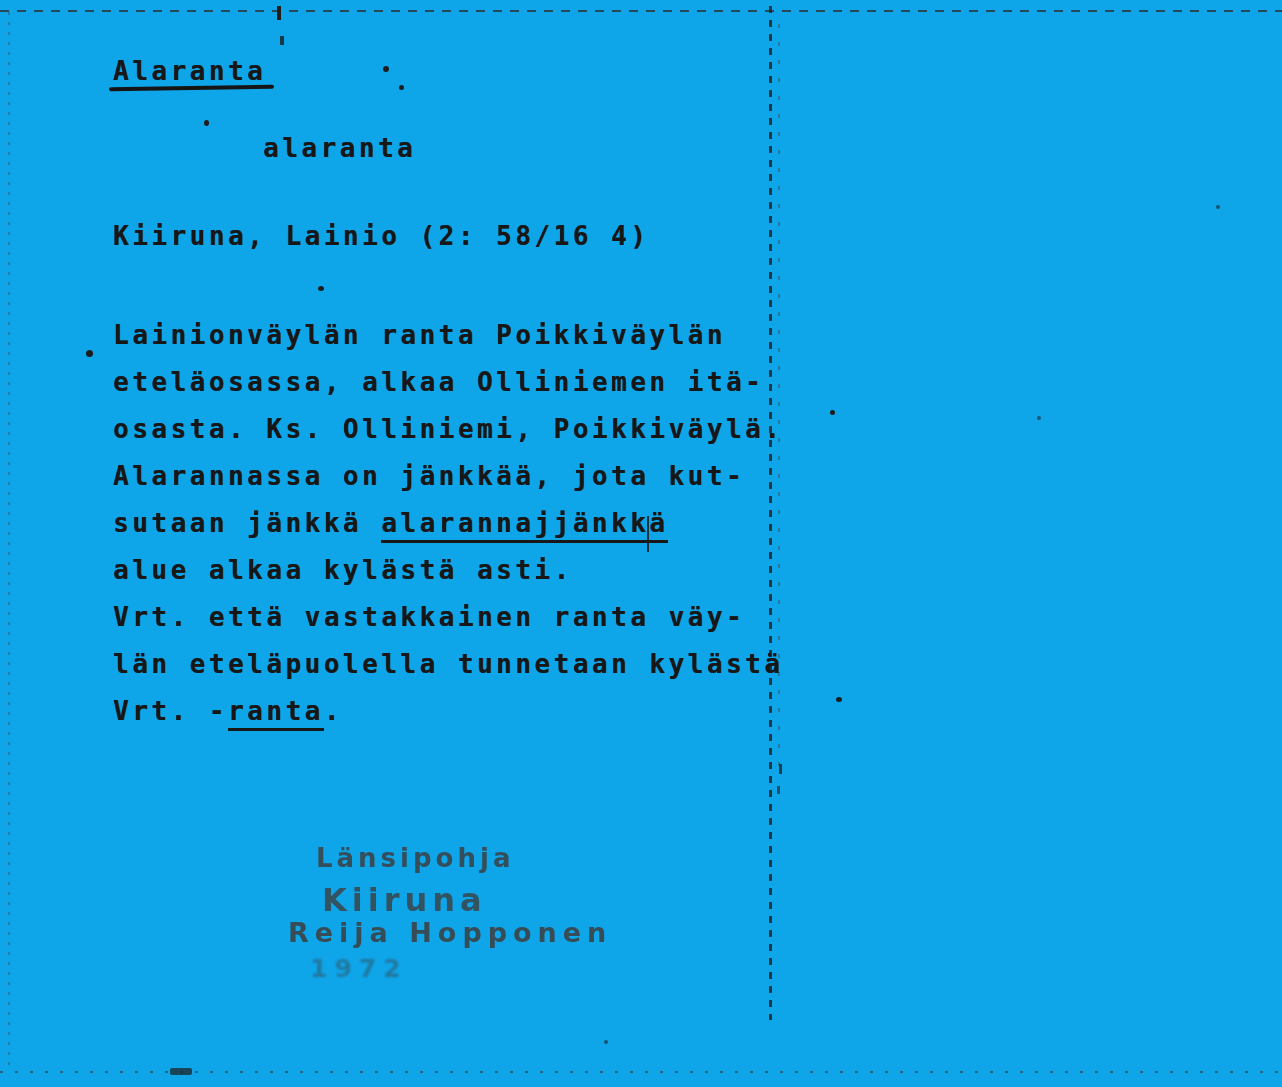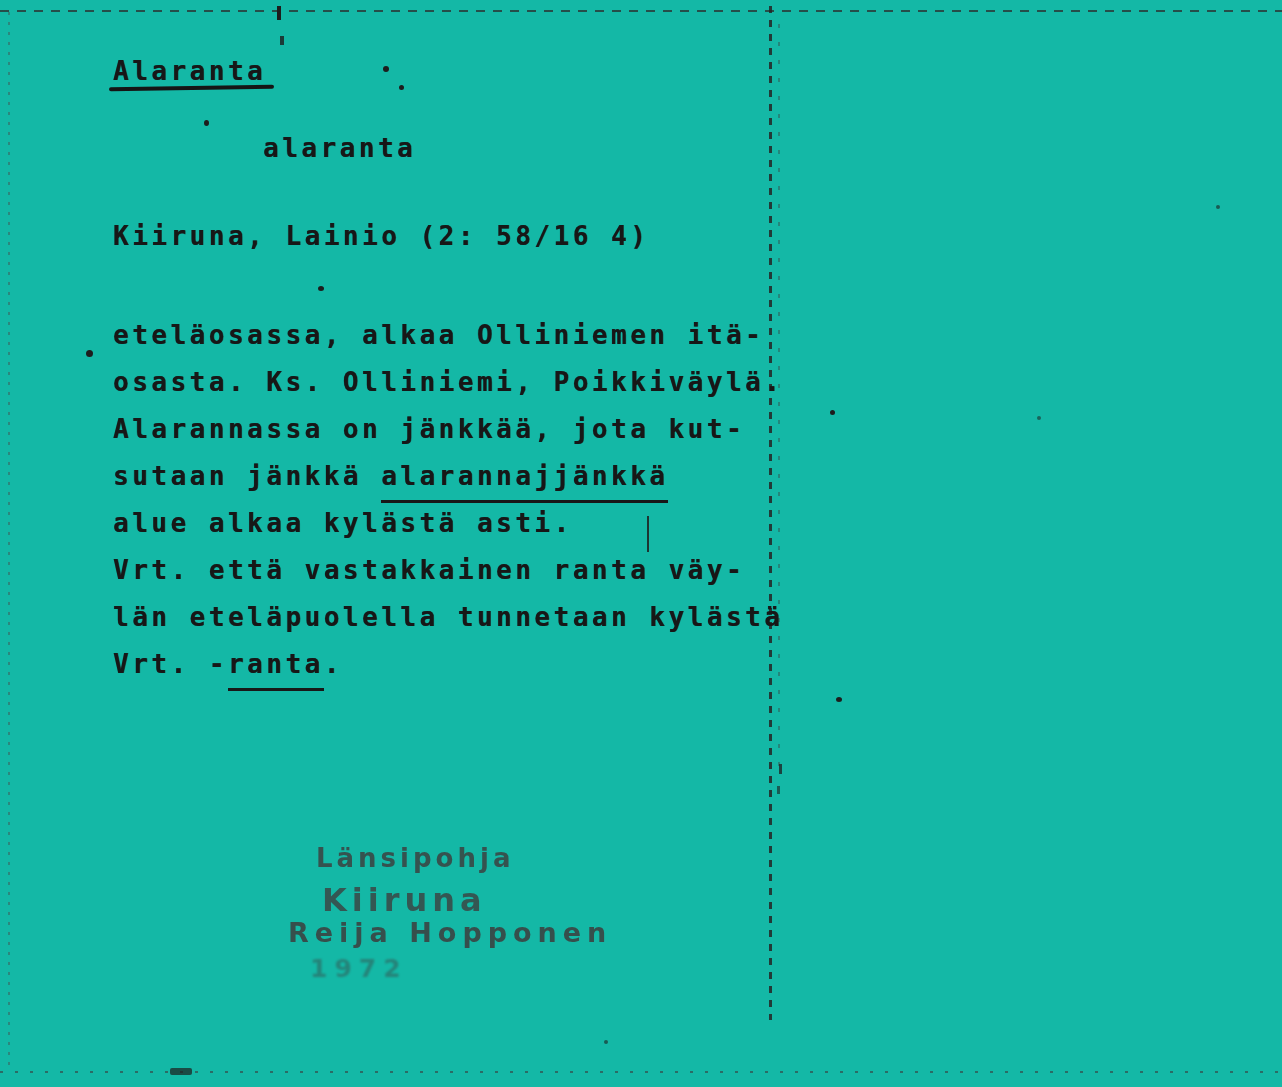--- a/index.html
+++ b/index.html
@@ -1,19 +1,19 @@
 <!DOCTYPE html>
 <html><head>
 <meta charset="utf-8">
 <style>
   html,body{margin:0;padding:0;background:#ffffff;}
   .page{
     position:relative;
     width:1282px;height:1087px;
-    background:#14b8a6;
+    background:#0ea5e9;
     overflow:hidden;
     font-family:"DejaVu Sans Mono","Liberation Mono",monospace;
     color:#171717;
   }
   
   .h-rule{position:absolute;height:2px;background:repeating-linear-gradient(to right,#2b2b2b 0 9px,transparent 9px 17px);}
   .h-rule.top{top:10px;left:0;width:1282px;opacity:.75;}
   .h-rule.bottom{top:1071px;left:0;width:1282px;height:2px;background:repeating-linear-gradient(to right,#3a3a3a 0 3px,transparent 3px 15px);opacity:.6;}
   .v-rule{position:absolute;width:3px;background:repeating-linear-gradient(to bottom,#242424 0 7px,transparent 7px 14px);}
   .v-rule.card-edge{left:769px;top:6px;height:1014px;opacity:.85;}
@@ -31,21 +31,21 @@
   }
   .heading{top:56px;left:113px;}
   .heading::after{
     content:"";position:absolute;left:-4px;right:-8px;bottom:-4px;height:4px;
     background:#151515;transform:rotate(-0.9deg);border-radius:2px;
   }
   .subheading{top:133px;left:263px;}
   .refline{top:221px;left:113px;}
   .bodytext{top:312px;left:113px;width:770px;}
   .t-line{height:47px;line-height:47px;}
-  .u{border-bottom:3px solid #181818;padding-bottom:9px;}
+  .u{border-bottom:3px solid #181818;padding-bottom:2px;}
 
   
   .stamp{position:absolute;top:840px;left:0;width:770px;
     font-family:"DejaVu Sans","Liberation Sans",sans-serif;
     font-weight:700;color:#3d3d3d;}
   .stamp-line{position:absolute;white-space:nowrap;filter:blur(0.6px);}
   .stamp-line:nth-child(1){top:3px;left:316px;font-size:26px;letter-spacing:4px;opacity:.82;}
   .stamp-line:nth-child(2){top:41px;left:322px;font-size:32px;letter-spacing:5px;opacity:.78;}
   .stamp-line:nth-child(3){top:77px;left:288px;font-size:27px;letter-spacing:6px;opacity:.85;}
   .stamp-line:nth-child(4){top:114px;left:310px;font-size:25px;letter-spacing:7px;opacity:.42;filter:blur(1.1px);}
@@ -62,20 +62,21 @@
   <div class="h-rule top"></div>
   <div class="h-rule bottom"></div>
   <div class="v-rule card-edge"></div>
   <div class="v-rule card-edge-echo"></div>
   <div class="v-rule left-edge"></div>
 
   <div class="typed heading">Alaranta</div>
   <div class="typed subheading">alaranta</div>
   <div class="typed refline">Kiiruna, Lainio  (2: 58/16 4)</div>
   <div class="typed bodytext">
+      <div class="t-line"><span>Lainionväylän ranta Poikkiväylän</span></div>
       <div class="t-line"><span>eteläosassa, alkaa Olliniemen itä-</span></div>
       <div class="t-line"><span>osasta. Ks. Olliniemi, Poikkiväylä.</span></div>
       <div class="t-line"><span>Alarannassa on jänkkää, jota kut-</span></div>
       <div class="t-line"><span>sutaan jänkkä </span><span class="u">alarannajjänkkä</span></div>
       <div class="t-line"><span>alue alkaa kylästä asti.</span></div>
       <div class="t-line"><span>Vrt. että vastakkainen ranta väy-</span></div>
       <div class="t-line"><span>län eteläpuolella tunnetaan kylästä</span></div>
       <div class="t-line"><span>Vrt. -</span><span class="u">ranta</span><span>.</span></div>
     </div>
 

